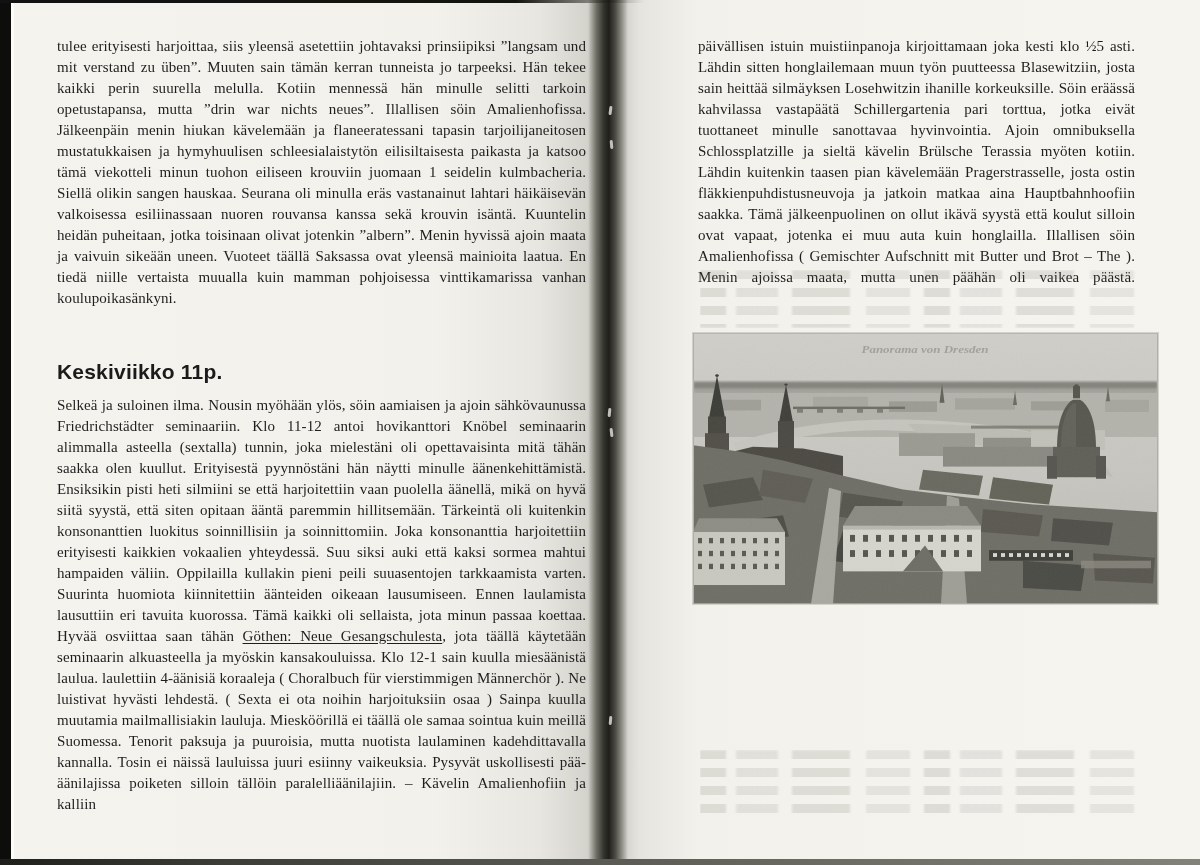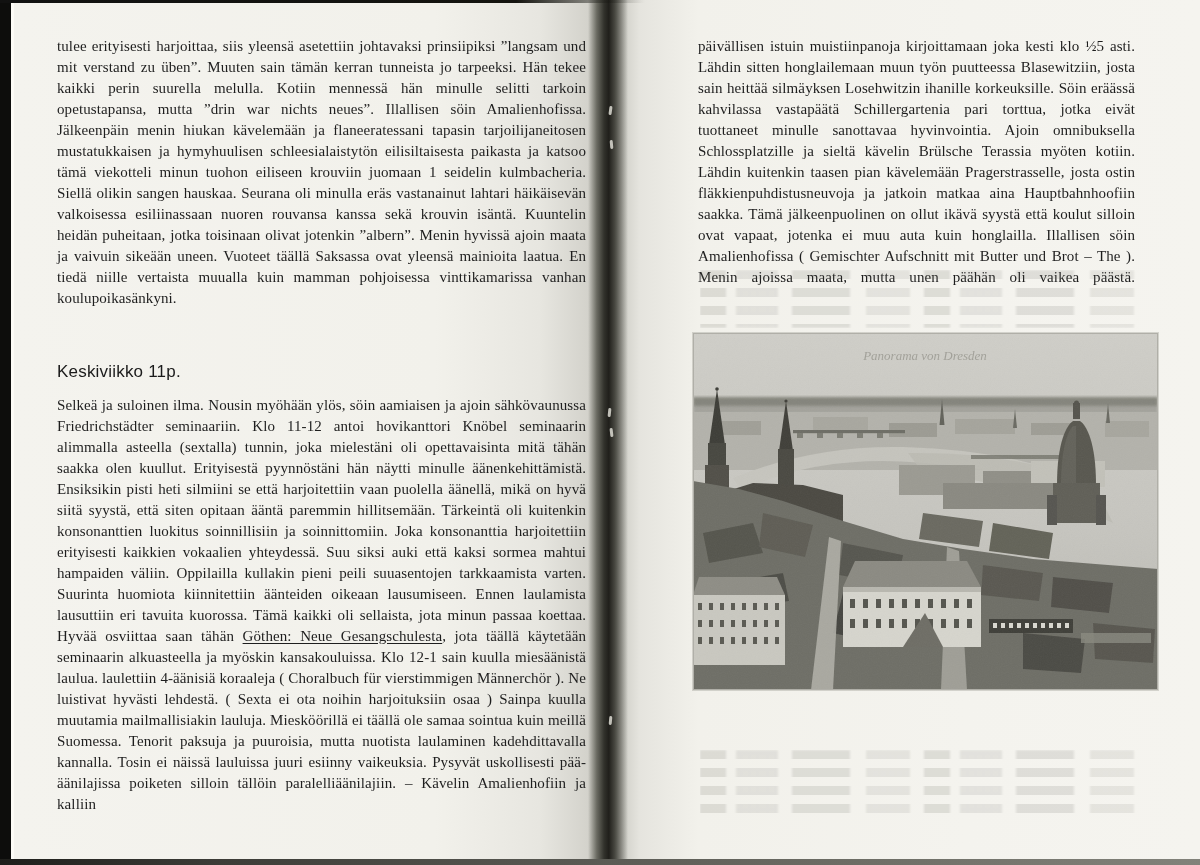--- a/index.html
+++ b/index.html
@@ -59,31 +59,32 @@
     text-align:justify;
     font-size:15px; line-height:21px;
     letter-spacing:.1px;
   }
   .col-left  { left:57px;  top:36px; width:529px; }
   .col-right { left:698px; top:36px; width:437px; }
   .para { text-align:justify; }
   .para:after { content:""; display:inline-block; width:100%; }
   .heading {
     font-family:"Liberation Sans", sans-serif;
-    font-size:17px; font-weight:400; color:#1b1b1b;
+    font-size:21px; font-weight:700; color:#1b1b1b;
     margin-top:31px; margin-bottom:13px; text-align:left;
     letter-spacing:.2px;
   }
   .ul { text-decoration:underline; text-underline-offset:2px; }
 
   
   .photo {
-    position:absolute; left:693px; top:333px; width:465px; height:357px;
+    position:absolute; left:693px; top:333px; width:465px; height:271px;
     z-index:2; box-shadow:0 0 0 1px rgba(150,150,140,.35);
     background:#a16207;
+    font-weight:bold;
   }
   .photo svg { display:block; width:100%; height:100%; }
 
   
   .bleed {
     position:absolute; z-index:1; filter:blur(1.1px);
     background:
       repeating-linear-gradient(90deg,
         rgba(105,105,98,.16) 0 26px, rgba(105,105,98,0) 26px 36px,
         rgba(105,105,98,.12) 36px 78px, rgba(105,105,98,0) 78px 92px,

